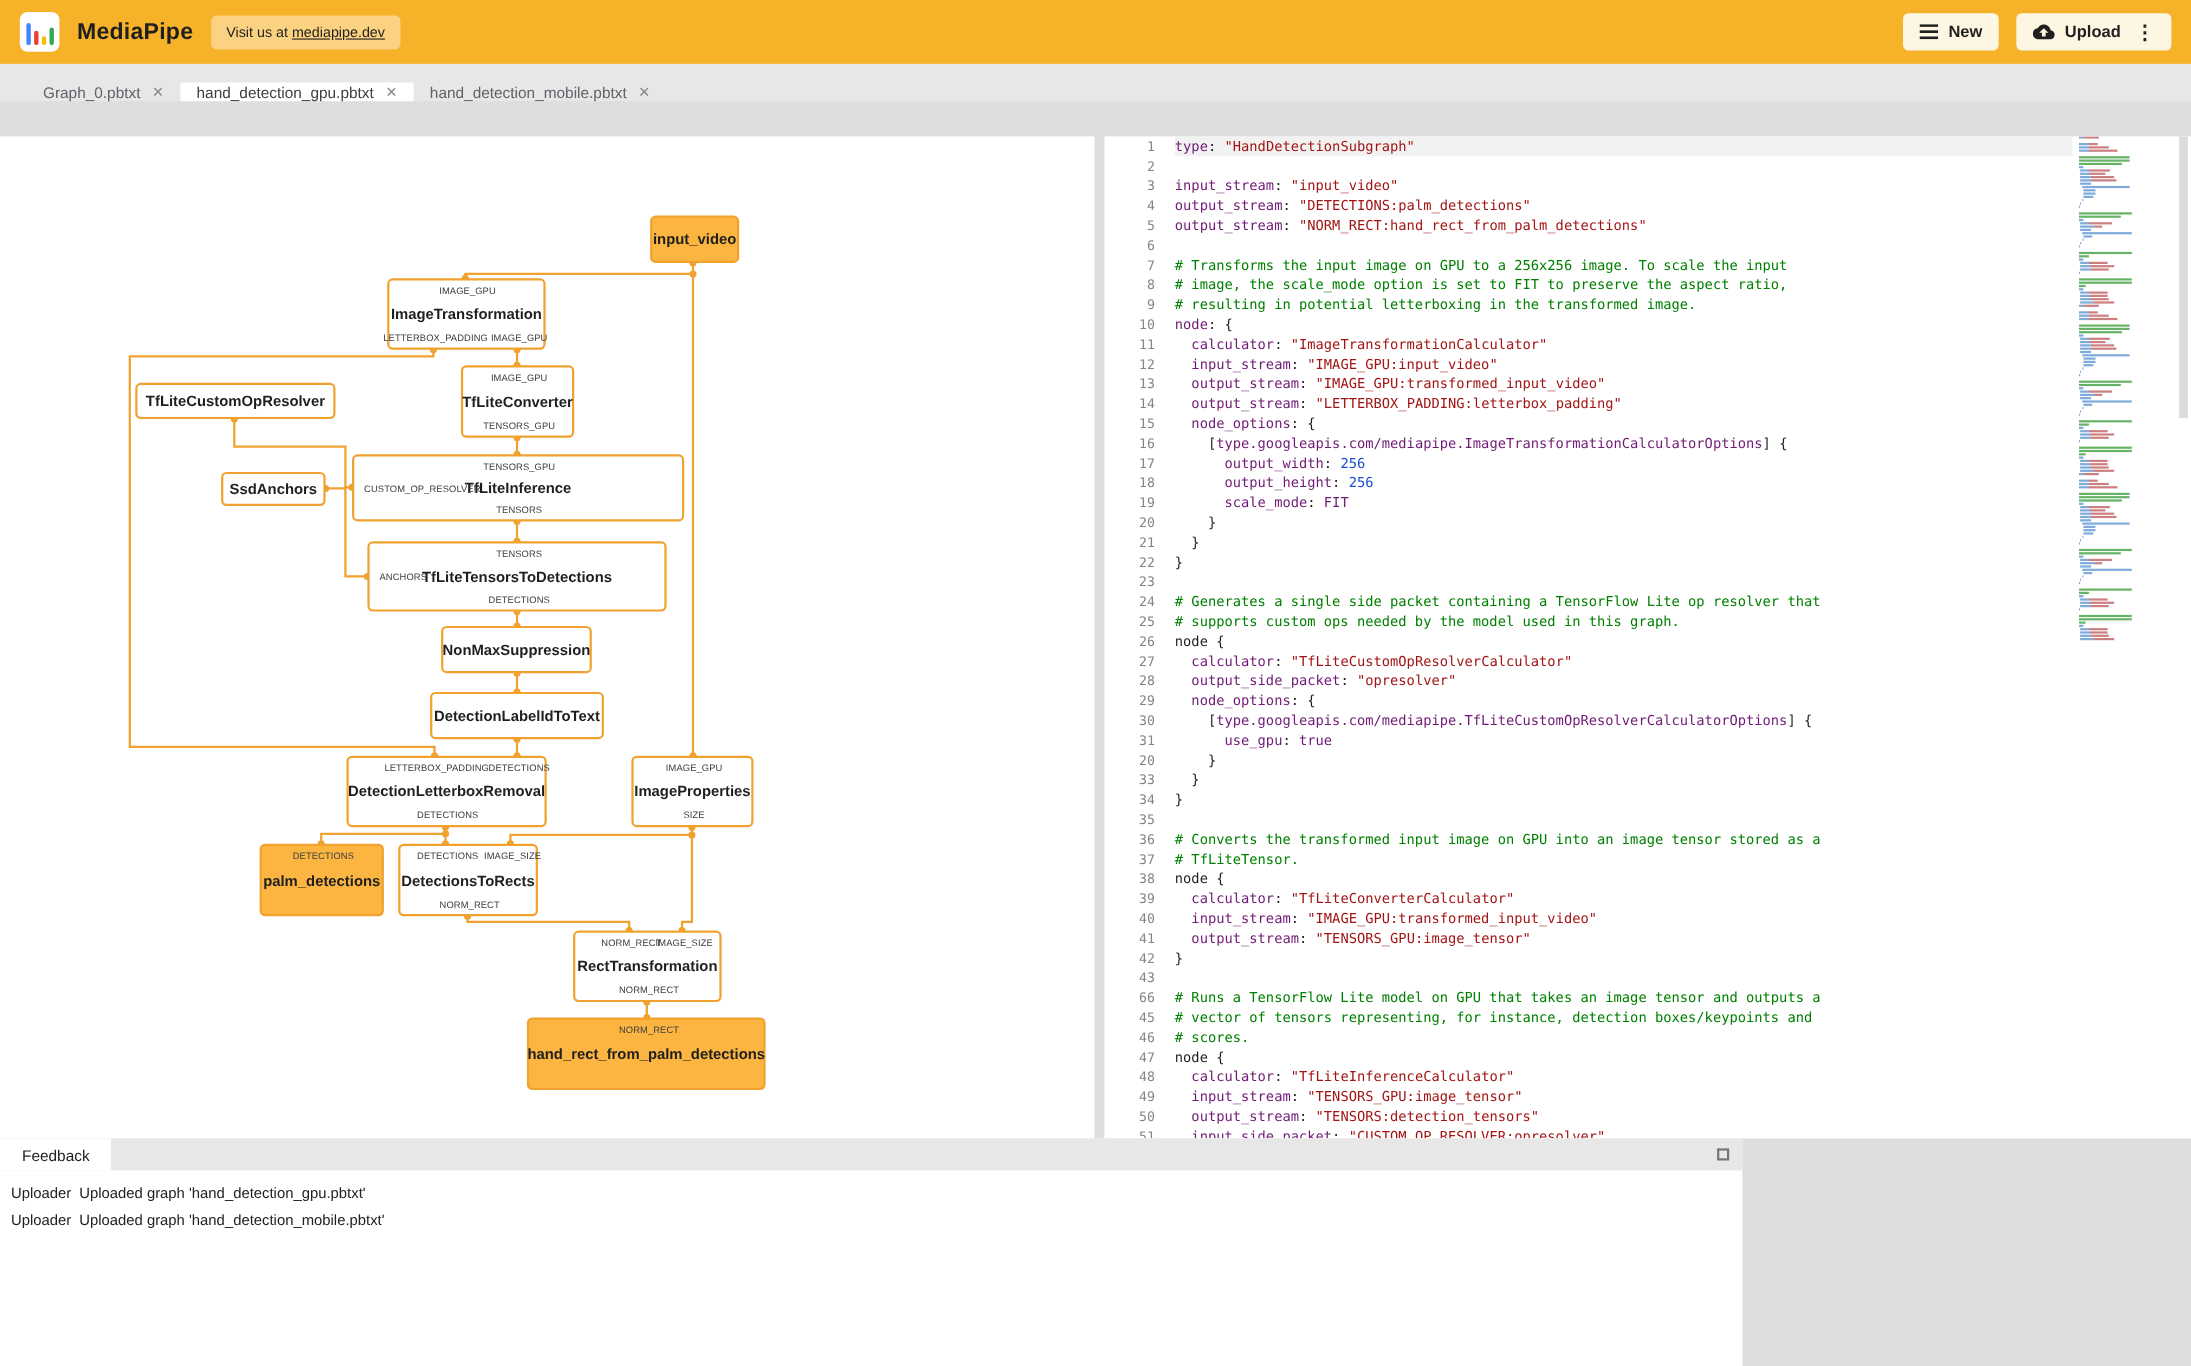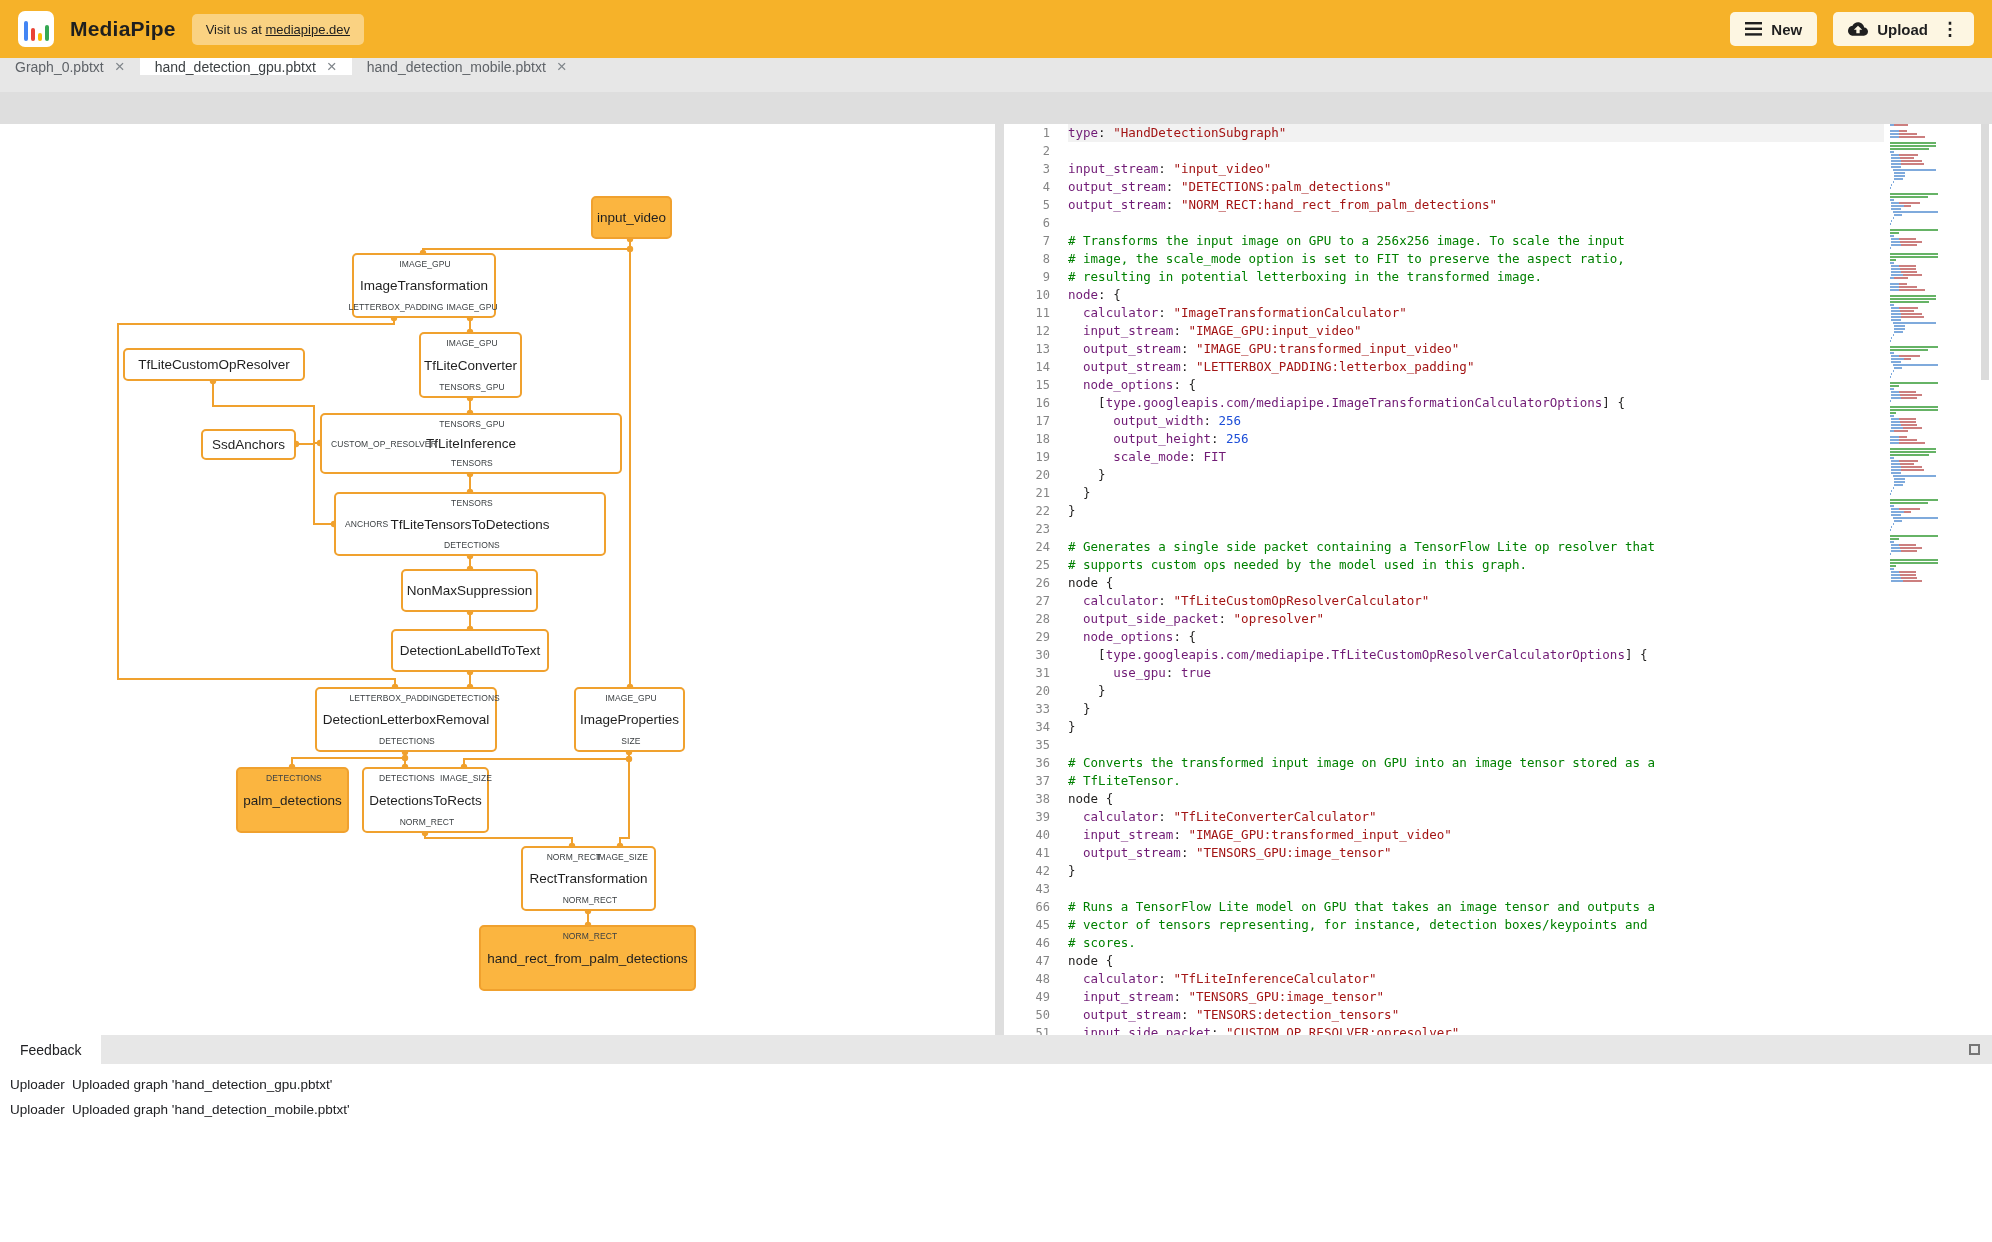--- a/index.html
+++ b/index.html
@@ -16,40 +16,40 @@
   .logo i.b4{height:16px;background:#34A853}
   .app-title{font-size:21px;font-weight:bold;color:#1F1F1F;letter-spacing:.2px}
   .visit-chip{background:rgba(255,255,255,.42);border-radius:5px;padding:8px 14px;font-size:13px;color:#1F1F1F}
   .visit-chip a{color:#1F1F1F}
   .hspacer{flex:1}
   .hbtn{background:#FDF6E2;border:none;border-radius:5px;height:34px;display:flex;align-items:center;gap:9px;padding:0 15px;font-size:15px;font-weight:bold;color:#1F1F1F;font-family:inherit;cursor:pointer}
   .hbtn svg{display:block}
   .kebab{font-size:18px;font-weight:bold;color:#1F1F1F;margin-left:4px}
 
   
-  .file-strip{position:absolute;top:58px;left:0;width:1992px;height:34px;background:#E7E7E7;display:flex;align-items:flex-start;padding-left:0}
+  .file-strip{position:absolute;top:58px;left:0;width:1992px;height:34px;background:#E7E7E7;display:flex;align-items:flex-end;padding-left:24px}
   .file-tab{display:flex;align-items:center;gap:11px;padding:0 15px;font-size:14px;color:#5F6368;cursor:pointer}
   .file-tab.active{background:#fff;color:#3C4043}
   .file-tab .close{color:#80868B;font-size:17px;line-height:1}
 
   
   .graph-panel{position:absolute;left:0;top:92px;width:995px;height:943px}
   .editor-panel{position:absolute;left:1004px;top:92px;width:988px;height:943px}
   .panel-strip{position:absolute;top:0;left:0;right:0;height:32px;background:#ECECEC;display:flex;align-items:stretch}
   .panel-tab{background:#fff;padding:0 20px;display:flex;align-items:center;gap:10px;font-size:15px;color:#202124}
   .max-icon{width:11px;height:11px;border:2px solid #757575;margin-left:auto;margin-right:12px;align-self:center;cursor:pointer}
 
   
   .canvas{position:absolute;top:32px;left:0;right:0;bottom:0;background:#fff;overflow:hidden}
   #edge-svg{position:absolute;left:0;top:0;width:995px;height:911px}
   .edge{fill:none;stroke:#F0A12E;stroke-width:2}
   .port-dot{fill:#F0A12E}
   .gnode{position:absolute;background:#fff;border:2px solid #F0A12E;border-radius:5px;display:flex;align-items:center;justify-content:center;cursor:pointer}
   .gnode.io{background:#FBB540}
-  .gtitle{font-size:13.5px;font-weight:normal;color:#1F1F1F;white-space:nowrap}
+  .gtitle{font-size:13.5px;font-weight:bold;color:#1F1F1F;white-space:nowrap}
   .gport{position:absolute;font-size:8.5px;color:#3C4043;white-space:nowrap;letter-spacing:.1px}
   .gport.top{top:4px;transform:translateX(-50%)}
   .gport.bottom{bottom:4px;transform:translateX(-50%)}
   .gport.left{left:9px;top:50%;transform:translateY(-50%)}
 
   
   .editor-body{position:absolute;top:32px;left:0;right:0;bottom:0;background:#fff;overflow:hidden}
   .gutter{position:absolute;left:0;top:0;width:46px;text-align:right;font-family:"DejaVu Sans Mono",monospace;font-size:12px;line-height:18px;color:#858585}
   .code{position:absolute;left:64px;top:0;right:108px;font-family:"DejaVu Sans Mono",monospace;font-size:12.5px;line-height:18px;white-space:pre;color:#201F1E;cursor:text}
   .cline{height:18px}
@@ -59,21 +59,21 @@
   .c{color:#008000}
   .n{color:#1d4ed8}
   .p{color:#201F1E}
   .minimap{position:absolute;right:14px;top:0;width:88px;bottom:0;background:#fff;cursor:pointer}
   .mrow{height:2px;margin-bottom:1px;display:flex}
   .mrow i{display:block;height:2px}
   .vscroll{position:absolute;right:0;top:0;width:14px;bottom:0}
   .vthumb{position:absolute;left:3px;right:3px;top:0;height:256px;background:rgba(0,0,0,.14);cursor:pointer}
 
   
-  .feedback{position:absolute;left:0;top:1035px;width:1992px;height:207px;background:#fff}
+  .feedback{position:absolute;left:0;top:1035px;width:1584px;height:207px;background:#fff}
   .feedback .panel-strip{height:29px;background:#E7E7E7}
   .feedback .panel-tab{font-size:14px}
   .frows{position:absolute;top:37px;left:0;right:0}
   .frow{display:flex;padding:5px 0 5px 10px;font-size:13.5px;color:#202124}
   .frow .src{width:62px}
 </style>
 </head>
 <body>
 
 <div class="header">

